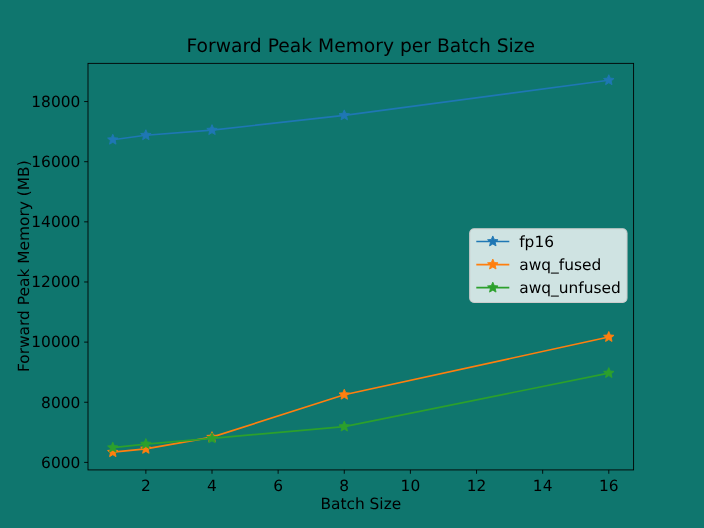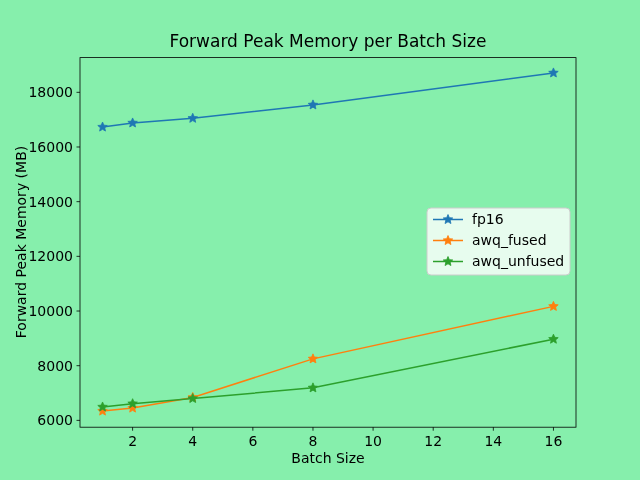--- a/index.html
+++ b/index.html
@@ -1,17 +1,17 @@
 <!DOCTYPE html>
 <html><head>
 <meta charset="utf-8">
 <style>
   html, body { margin: 0; padding: 0; background: #ffffff; }
   .figure {
-    position: relative; width: 640px; height: 480px; background: #86efac;
+    position: relative; width: 640px; height: 480px; background: #0f766e;
     font-family: "DejaVu Sans", sans-serif; overflow: hidden;
   }
   svg text { fill: #000000; }
   .title-text  { font-size: 17px; }
   .axis-label  { font-size: 14px; }
   .tick-label  { font-size: 14px; }
   .legend-label{ font-size: 14px; }
 </style>
 </head>
 <body>

